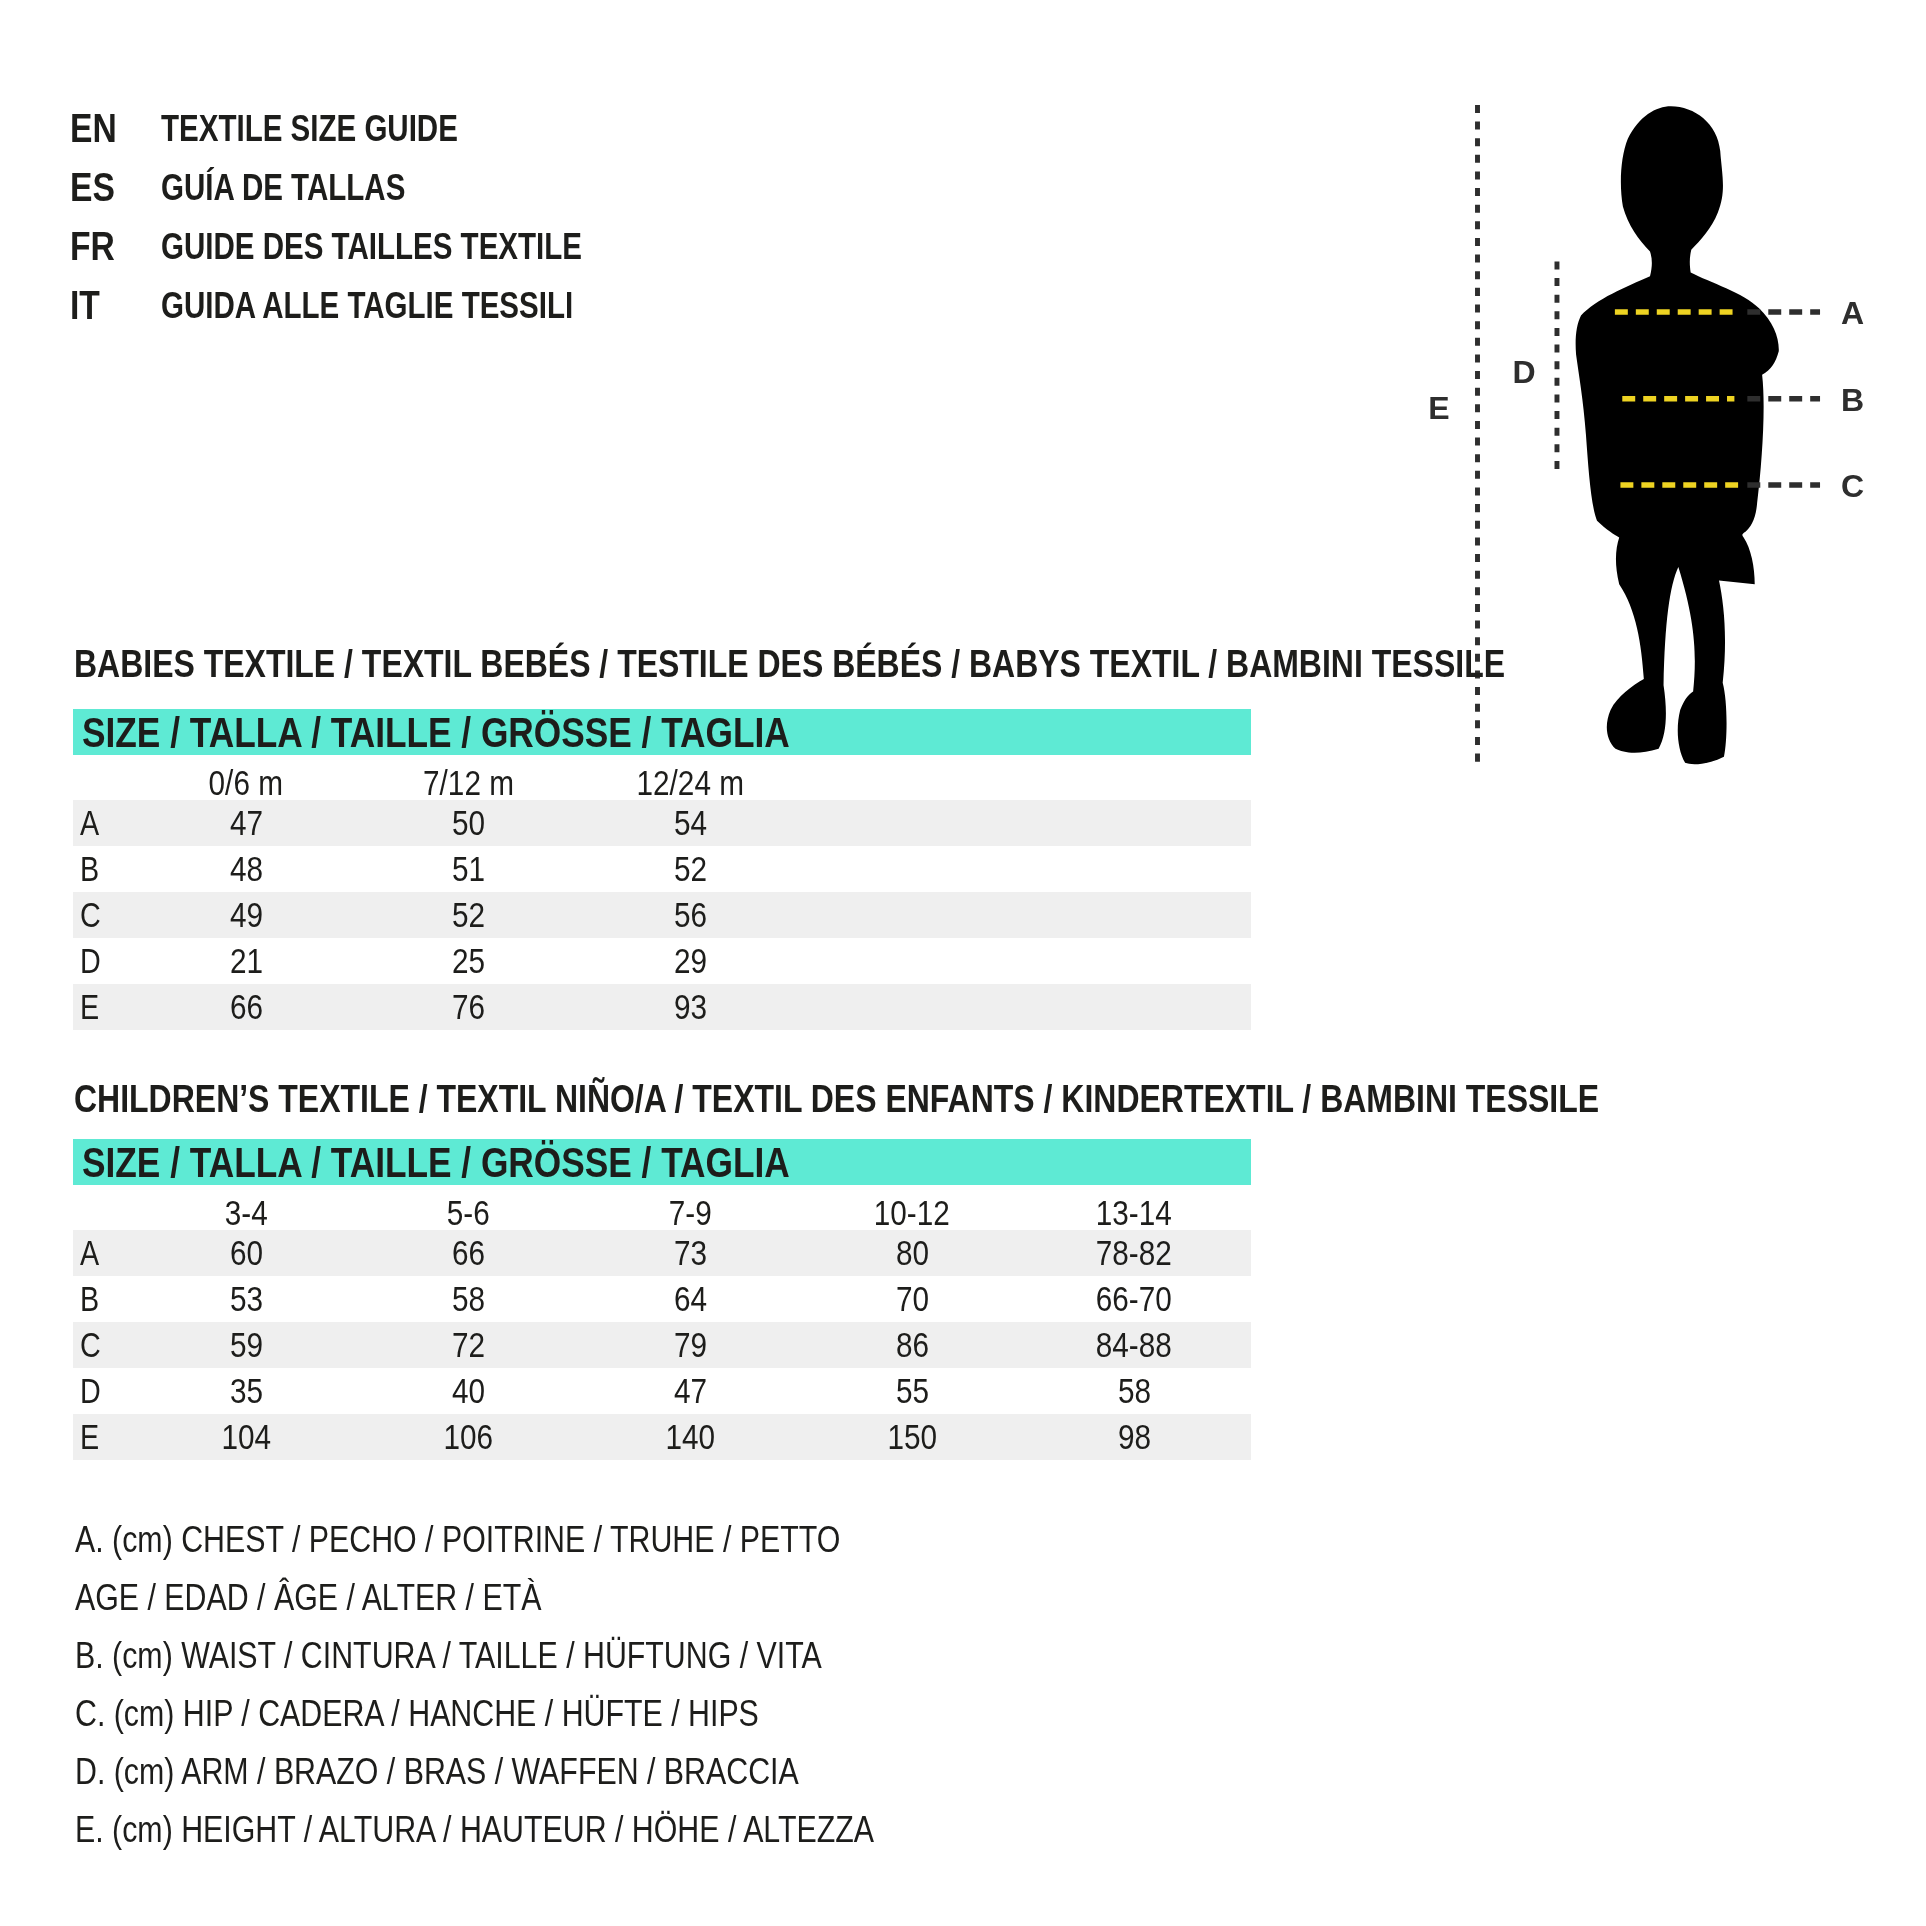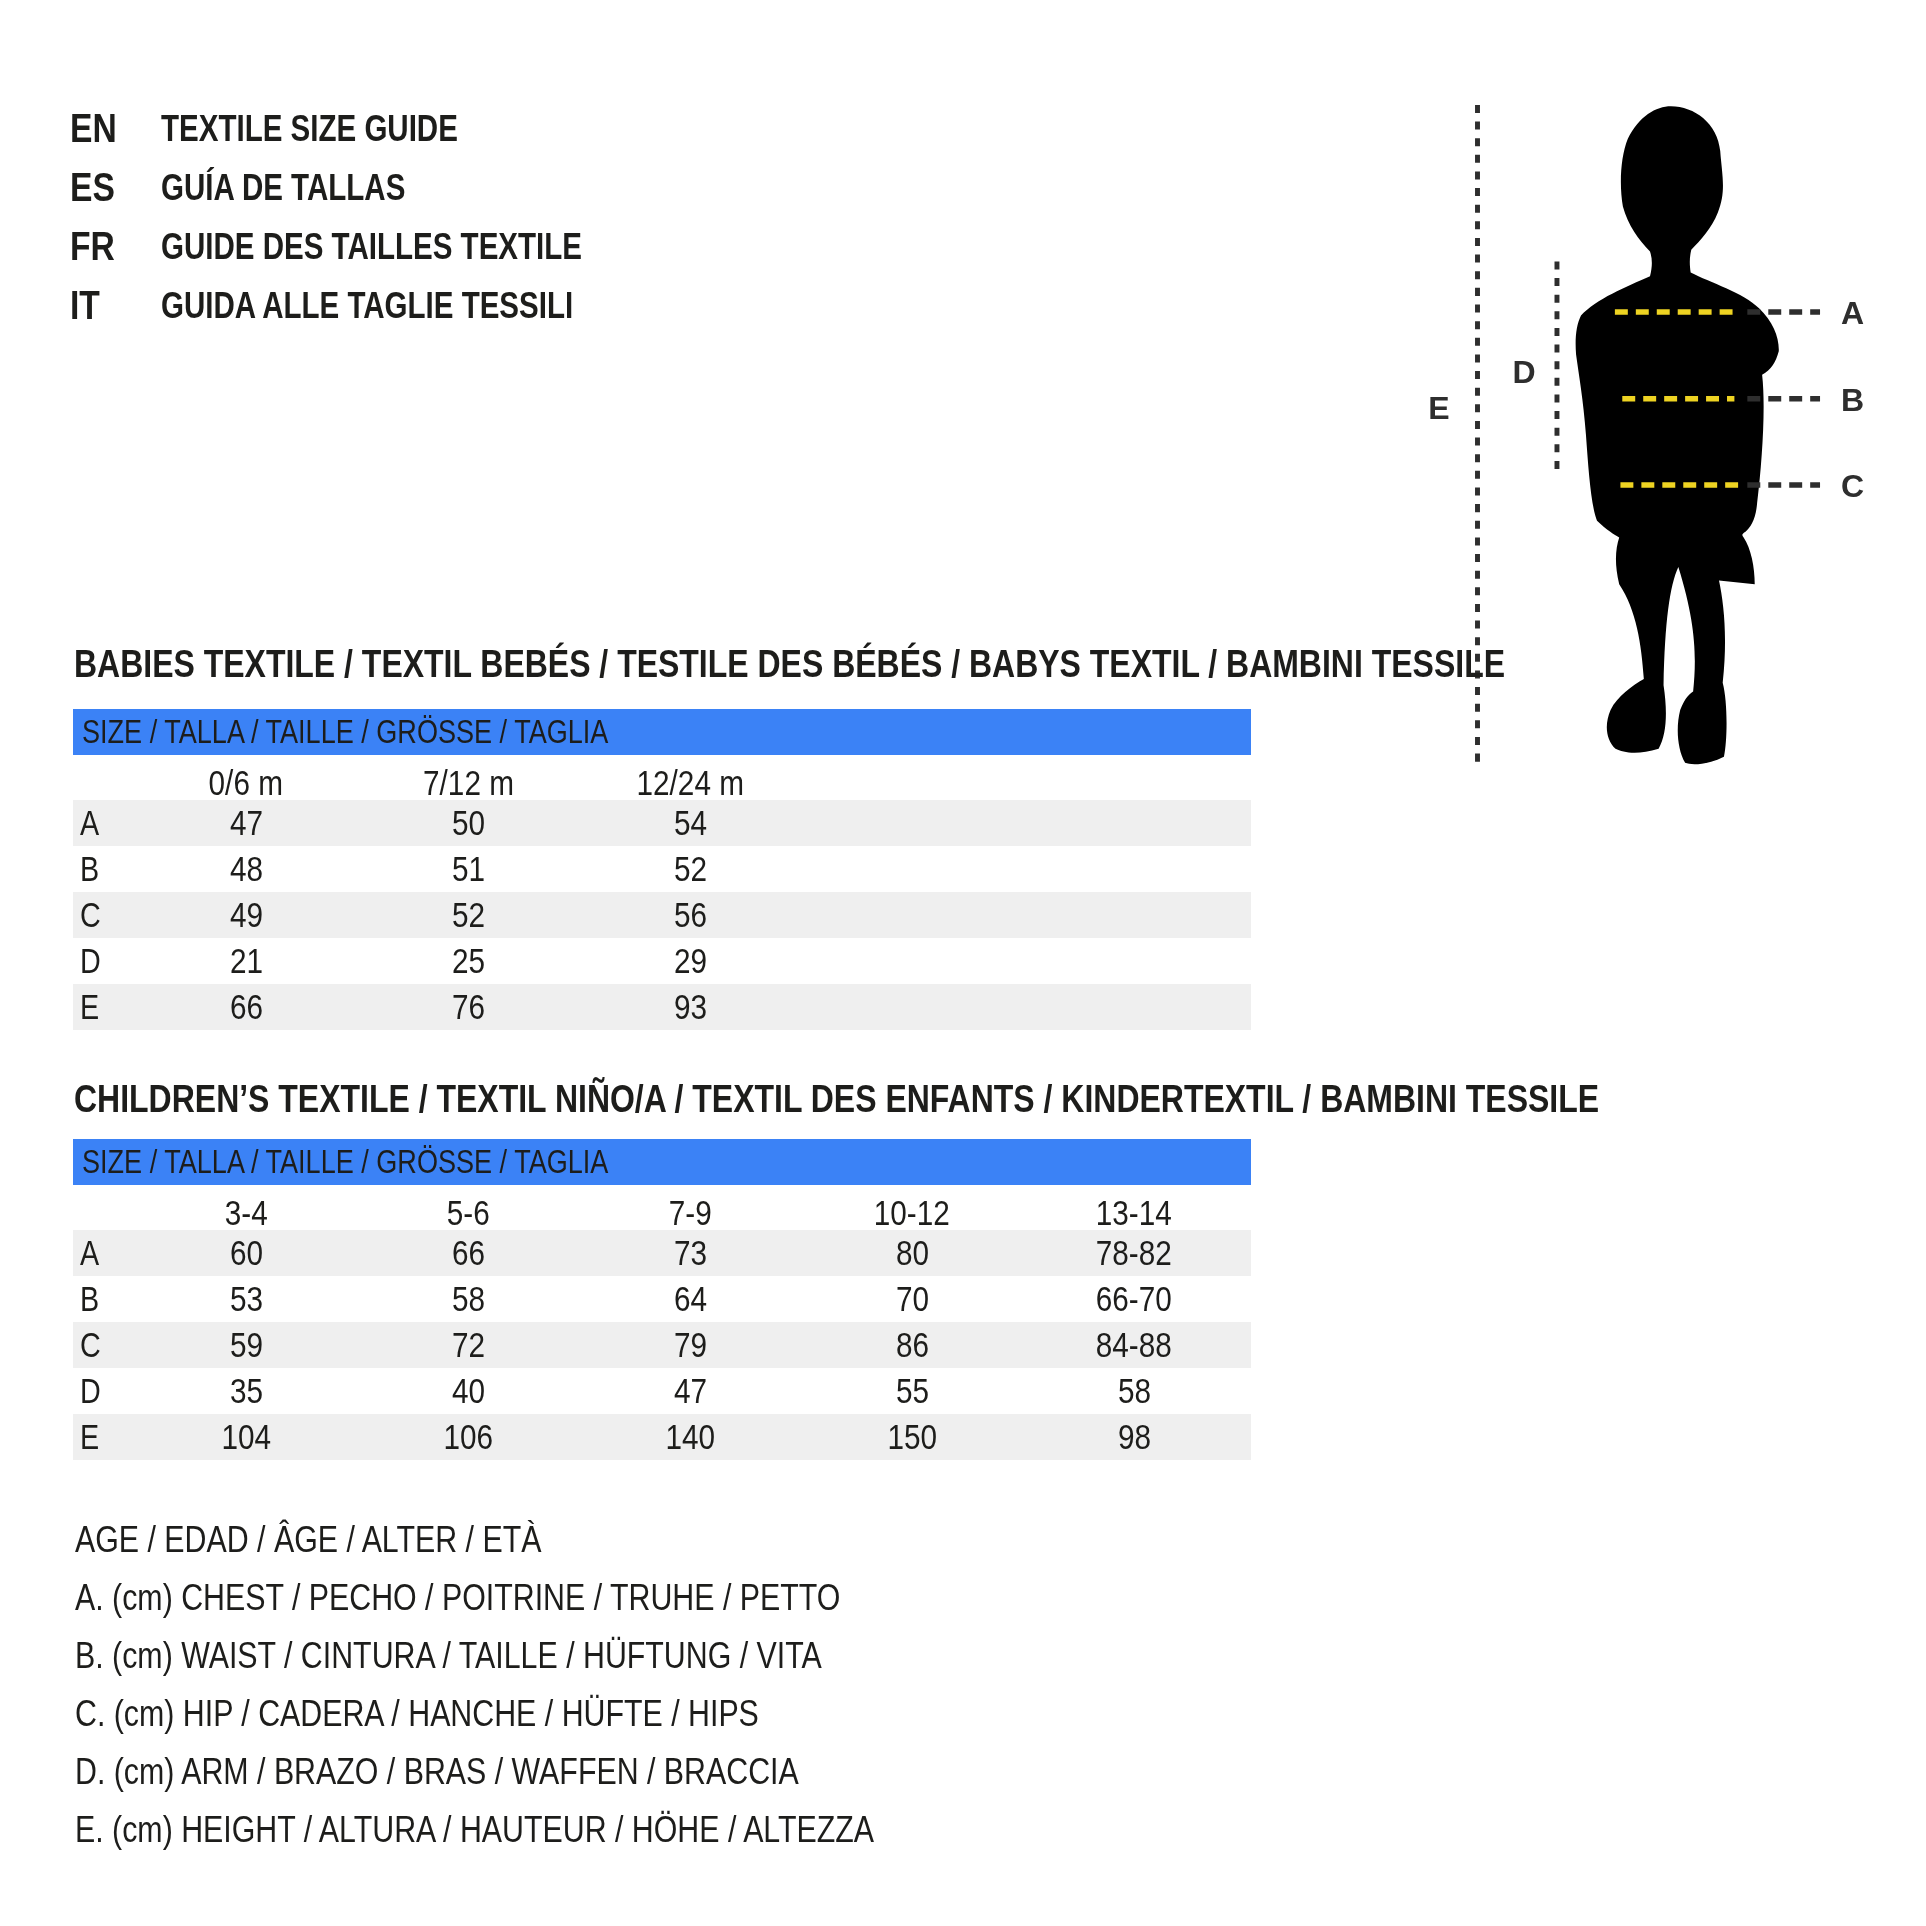--- a/index.html
+++ b/index.html
@@ -11,23 +11,23 @@
   
   #lang{position:absolute;left:70px;top:99px;}
   .lang-row{display:flex;height:59px;align-items:center;}
   .lang-code{width:91px;font-size:41px;font-weight:700;}
   .lang-title{font-size:36px;font-weight:700;}
 
   
   .section-heading{position:absolute;left:74px;font-size:39px;font-weight:700;}
 
   
-  .size-bar{position:absolute;left:73px;width:1178px;height:46px;background:#3b82f6;
+  .size-bar{position:absolute;left:73px;width:1178px;height:46px;background:#5eead4;
             line-height:46px;padding-left:8.6px;box-sizing:border-box;
-            font-size:33px;font-weight:400;}
+            font-size:43px;font-weight:700;}
 
   
   .tbl{position:absolute;left:73px;width:1178px;}
   .trow{display:grid;height:46px;align-items:center;}
   .hdr-row{height:37px;}
   .cols-3{grid-template-columns:62px 222px 222px 222px 1fr;}
   .cols-5{grid-template-columns:62px 222px 222px 222px 222px 222px 1fr;}
   .stripe{background:#efefef;}
   .tcell{font-size:35px;font-weight:400;}
   .tcell.letter{padding-left:7.4px;text-align:left;}
@@ -237,22 +237,22 @@
       <div class="tcell val"><span class="cond-c">104</span></div>
       <div class="tcell val"><span class="cond-c">106</span></div>
       <div class="tcell val"><span class="cond-c">140</span></div>
       <div class="tcell val"><span class="cond-c">150</span></div>
       <div class="tcell val"><span class="cond-c">98</span></div>
       <div class="tcell"></div>
     </div>
   </div>
 
   <div id="legend">
+    <div class="legend-line"><span class="cond">A. (cm) CHEST / PECHO / POITRINE / TRUHE / PETTO</span></div>
     <div class="legend-line"><span class="cond">AGE / EDAD / ÂGE / ALTER / ETÀ</span></div>
-    <div class="legend-line"><span class="cond">A. (cm) CHEST / PECHO / POITRINE / TRUHE / PETTO</span></div>
     <div class="legend-line"><span class="cond">B. (cm) WAIST / CINTURA / TAILLE / HÜFTUNG / VITA</span></div>
     <div class="legend-line"><span class="cond">C. (cm) HIP / CADERA / HANCHE / HÜFTE / HIPS</span></div>
     <div class="legend-line"><span class="cond">D. (cm) ARM / BRAZO / BRAS / WAFFEN / BRACCIA</span></div>
     <div class="legend-line"><span class="cond">E. (cm) HEIGHT / ALTURA / HAUTEUR / HÖHE / ALTEZZA</span></div>
   </div>
 
 </div>
 
 
 </body></html>

